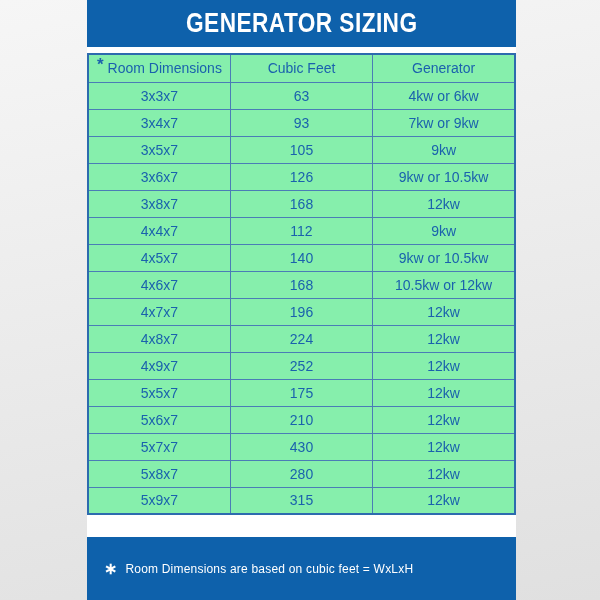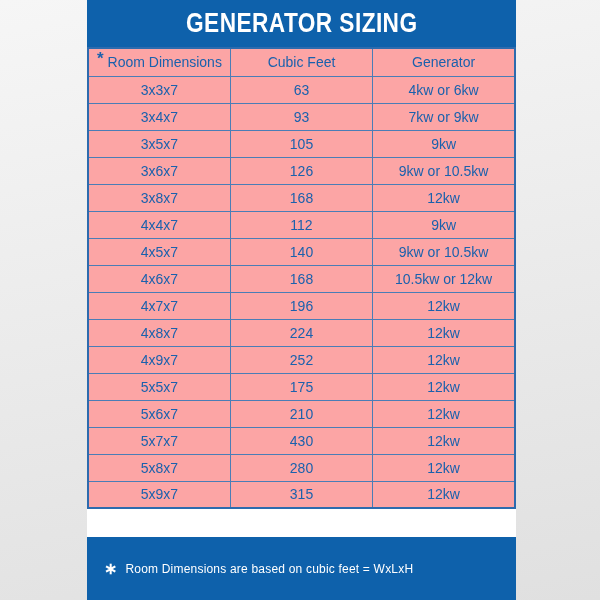--- a/index.html
+++ b/index.html
@@ -10,20 +10,21 @@
     overflow: hidden;
   }
   .stage { position: relative; width: 600px; height: 600px; }
   .panel {
     position: absolute;
     left: 87px; top: 0;
     width: 429px; height: 600px;
     background: #ffffff;
     display: flex;
     flex-direction: column;
+    gap: 6px;
   }
   .title-bar {
     height: 47px;
     background: #0e61ab;
     display: flex;
     align-items: center;
     justify-content: center;
     flex: 0 0 auto;
   }
   .title {
@@ -32,21 +33,21 @@
     font-weight: 800;
     letter-spacing: 0.5px;
     display: inline-block;
     transform: scaleX(0.84);
     white-space: nowrap;
   }
   table.sizing {
     width: 100%;
     border-collapse: collapse;
     table-layout: fixed;
-    background: #fca5a5;
+    background: #86efac;
     flex: 0 0 auto;
   }
   table.sizing th, table.sizing td {
     border: 1.5px solid #4a7db6;
     color: #1a61ad;
     text-align: center;
     vertical-align: middle;
     padding: 0;
   }
   table.sizing { border: 2px solid #2d6bae; }

